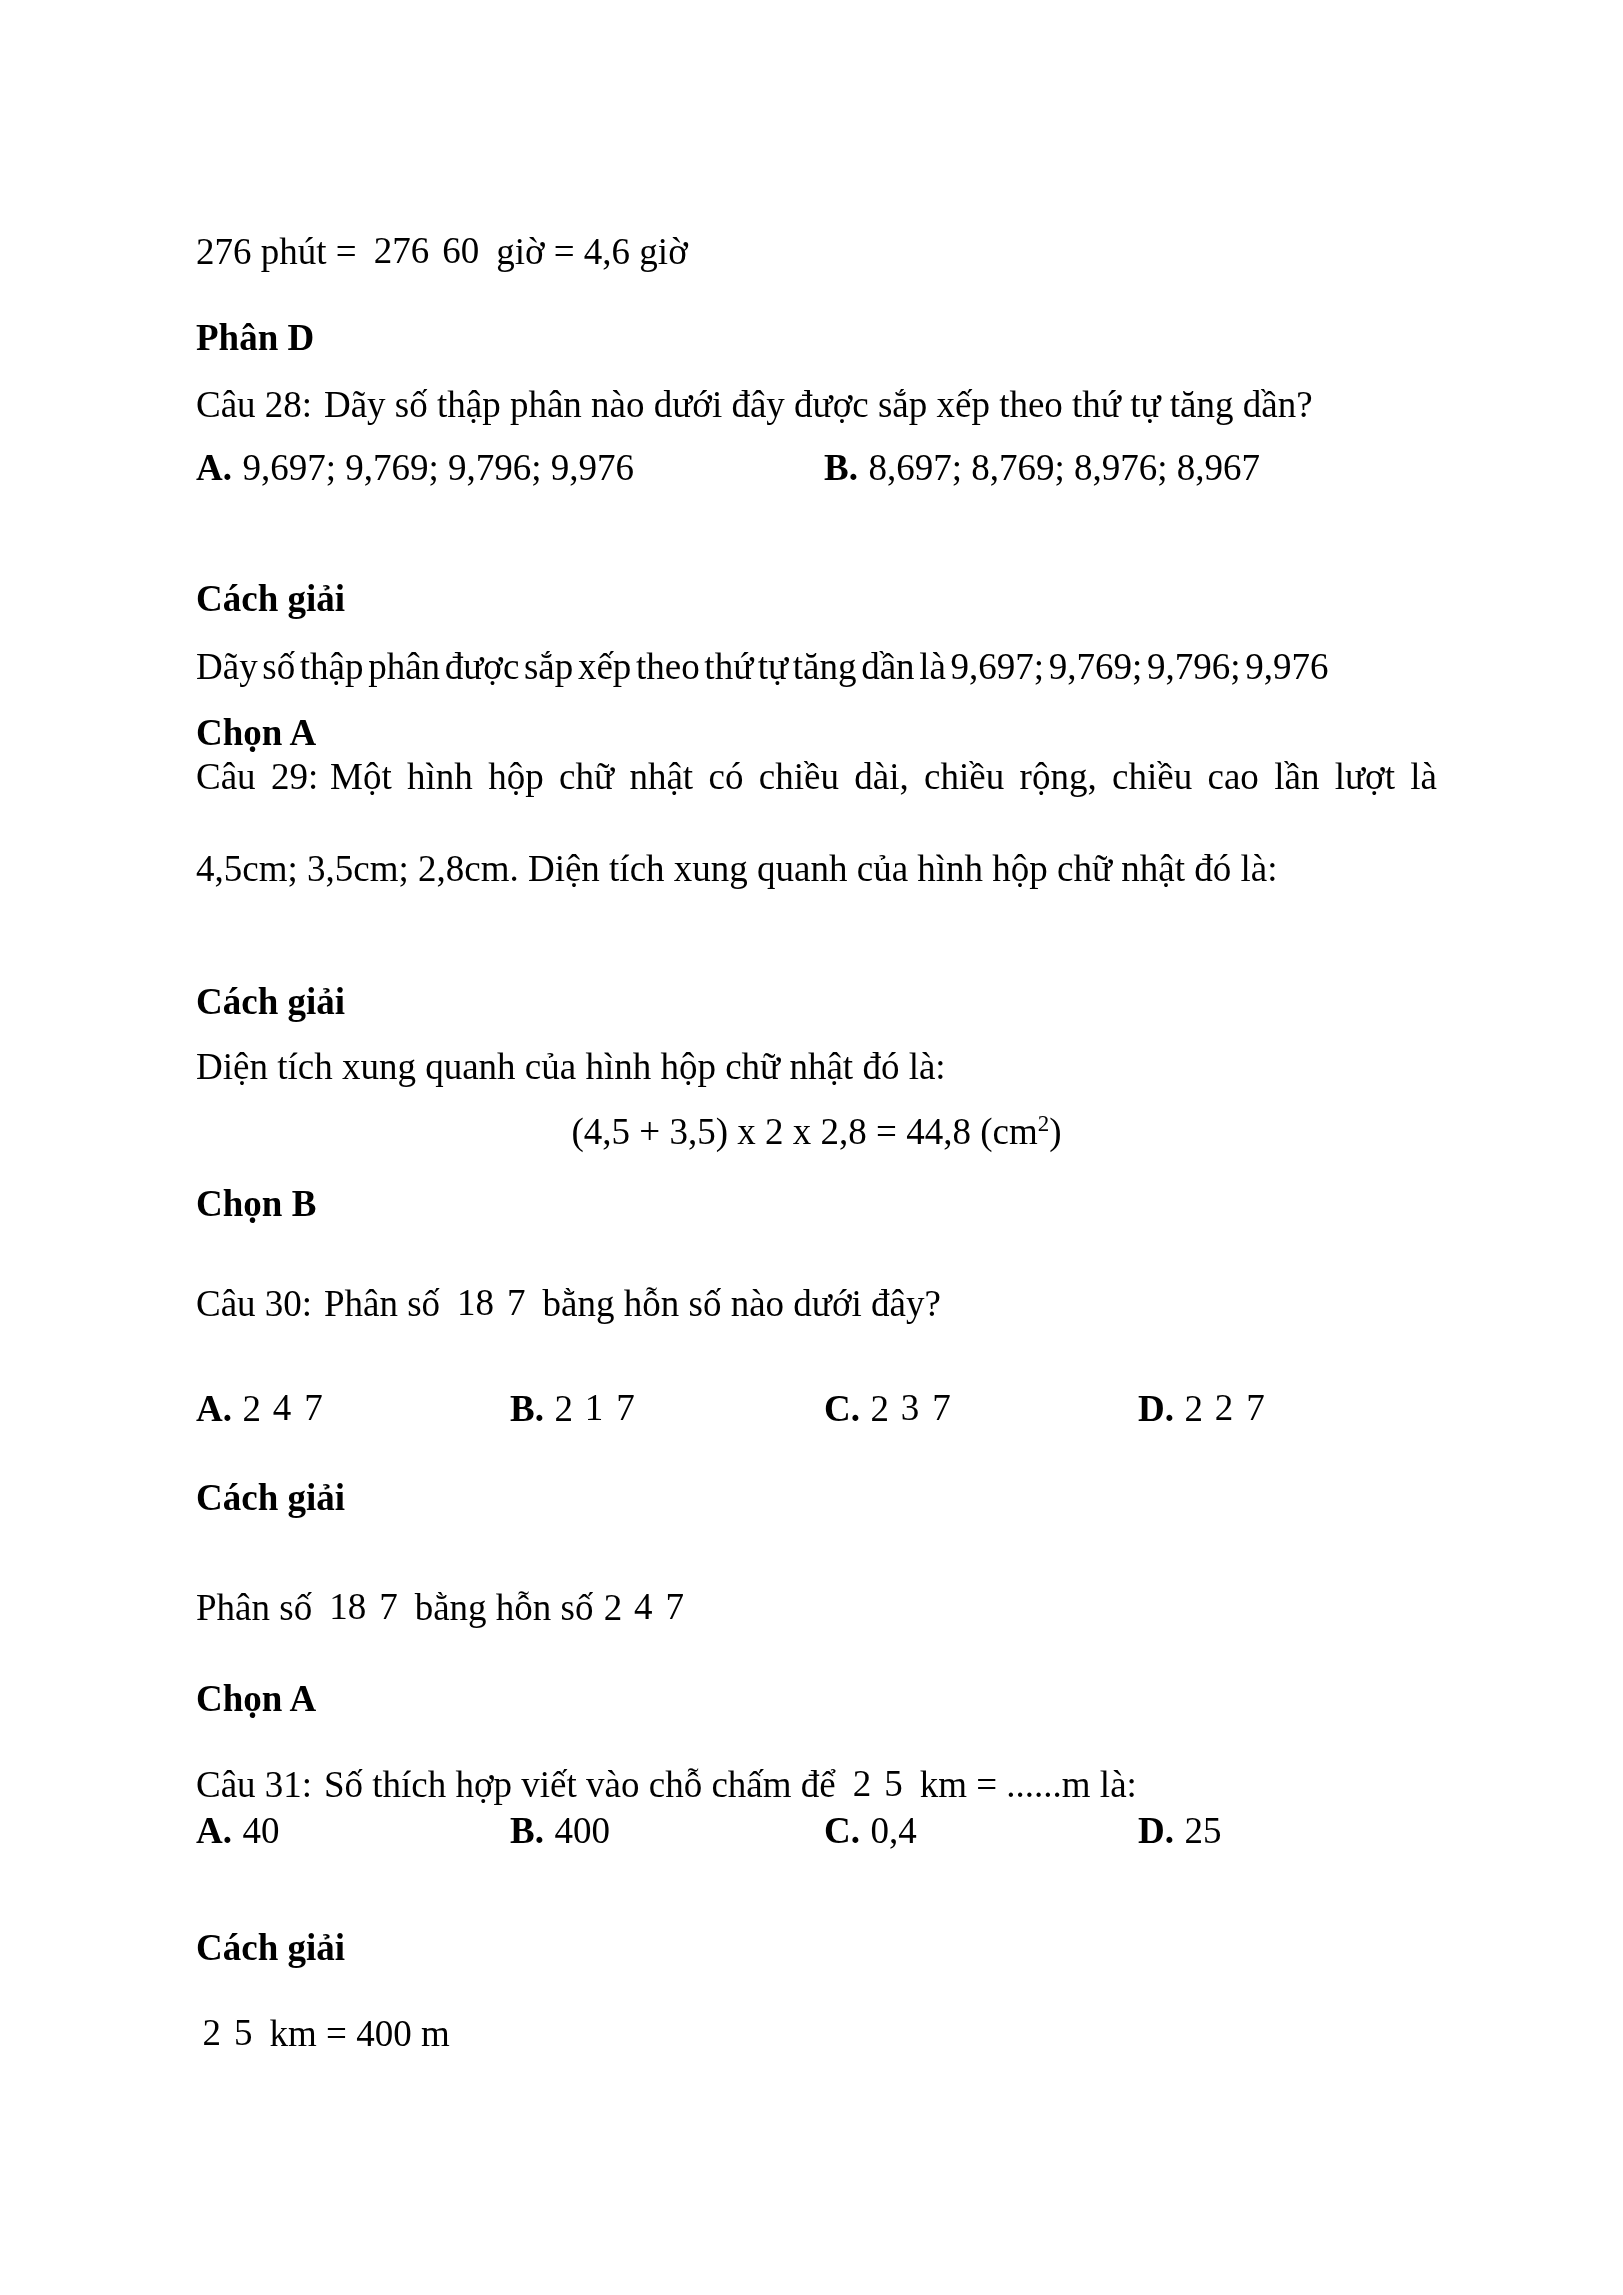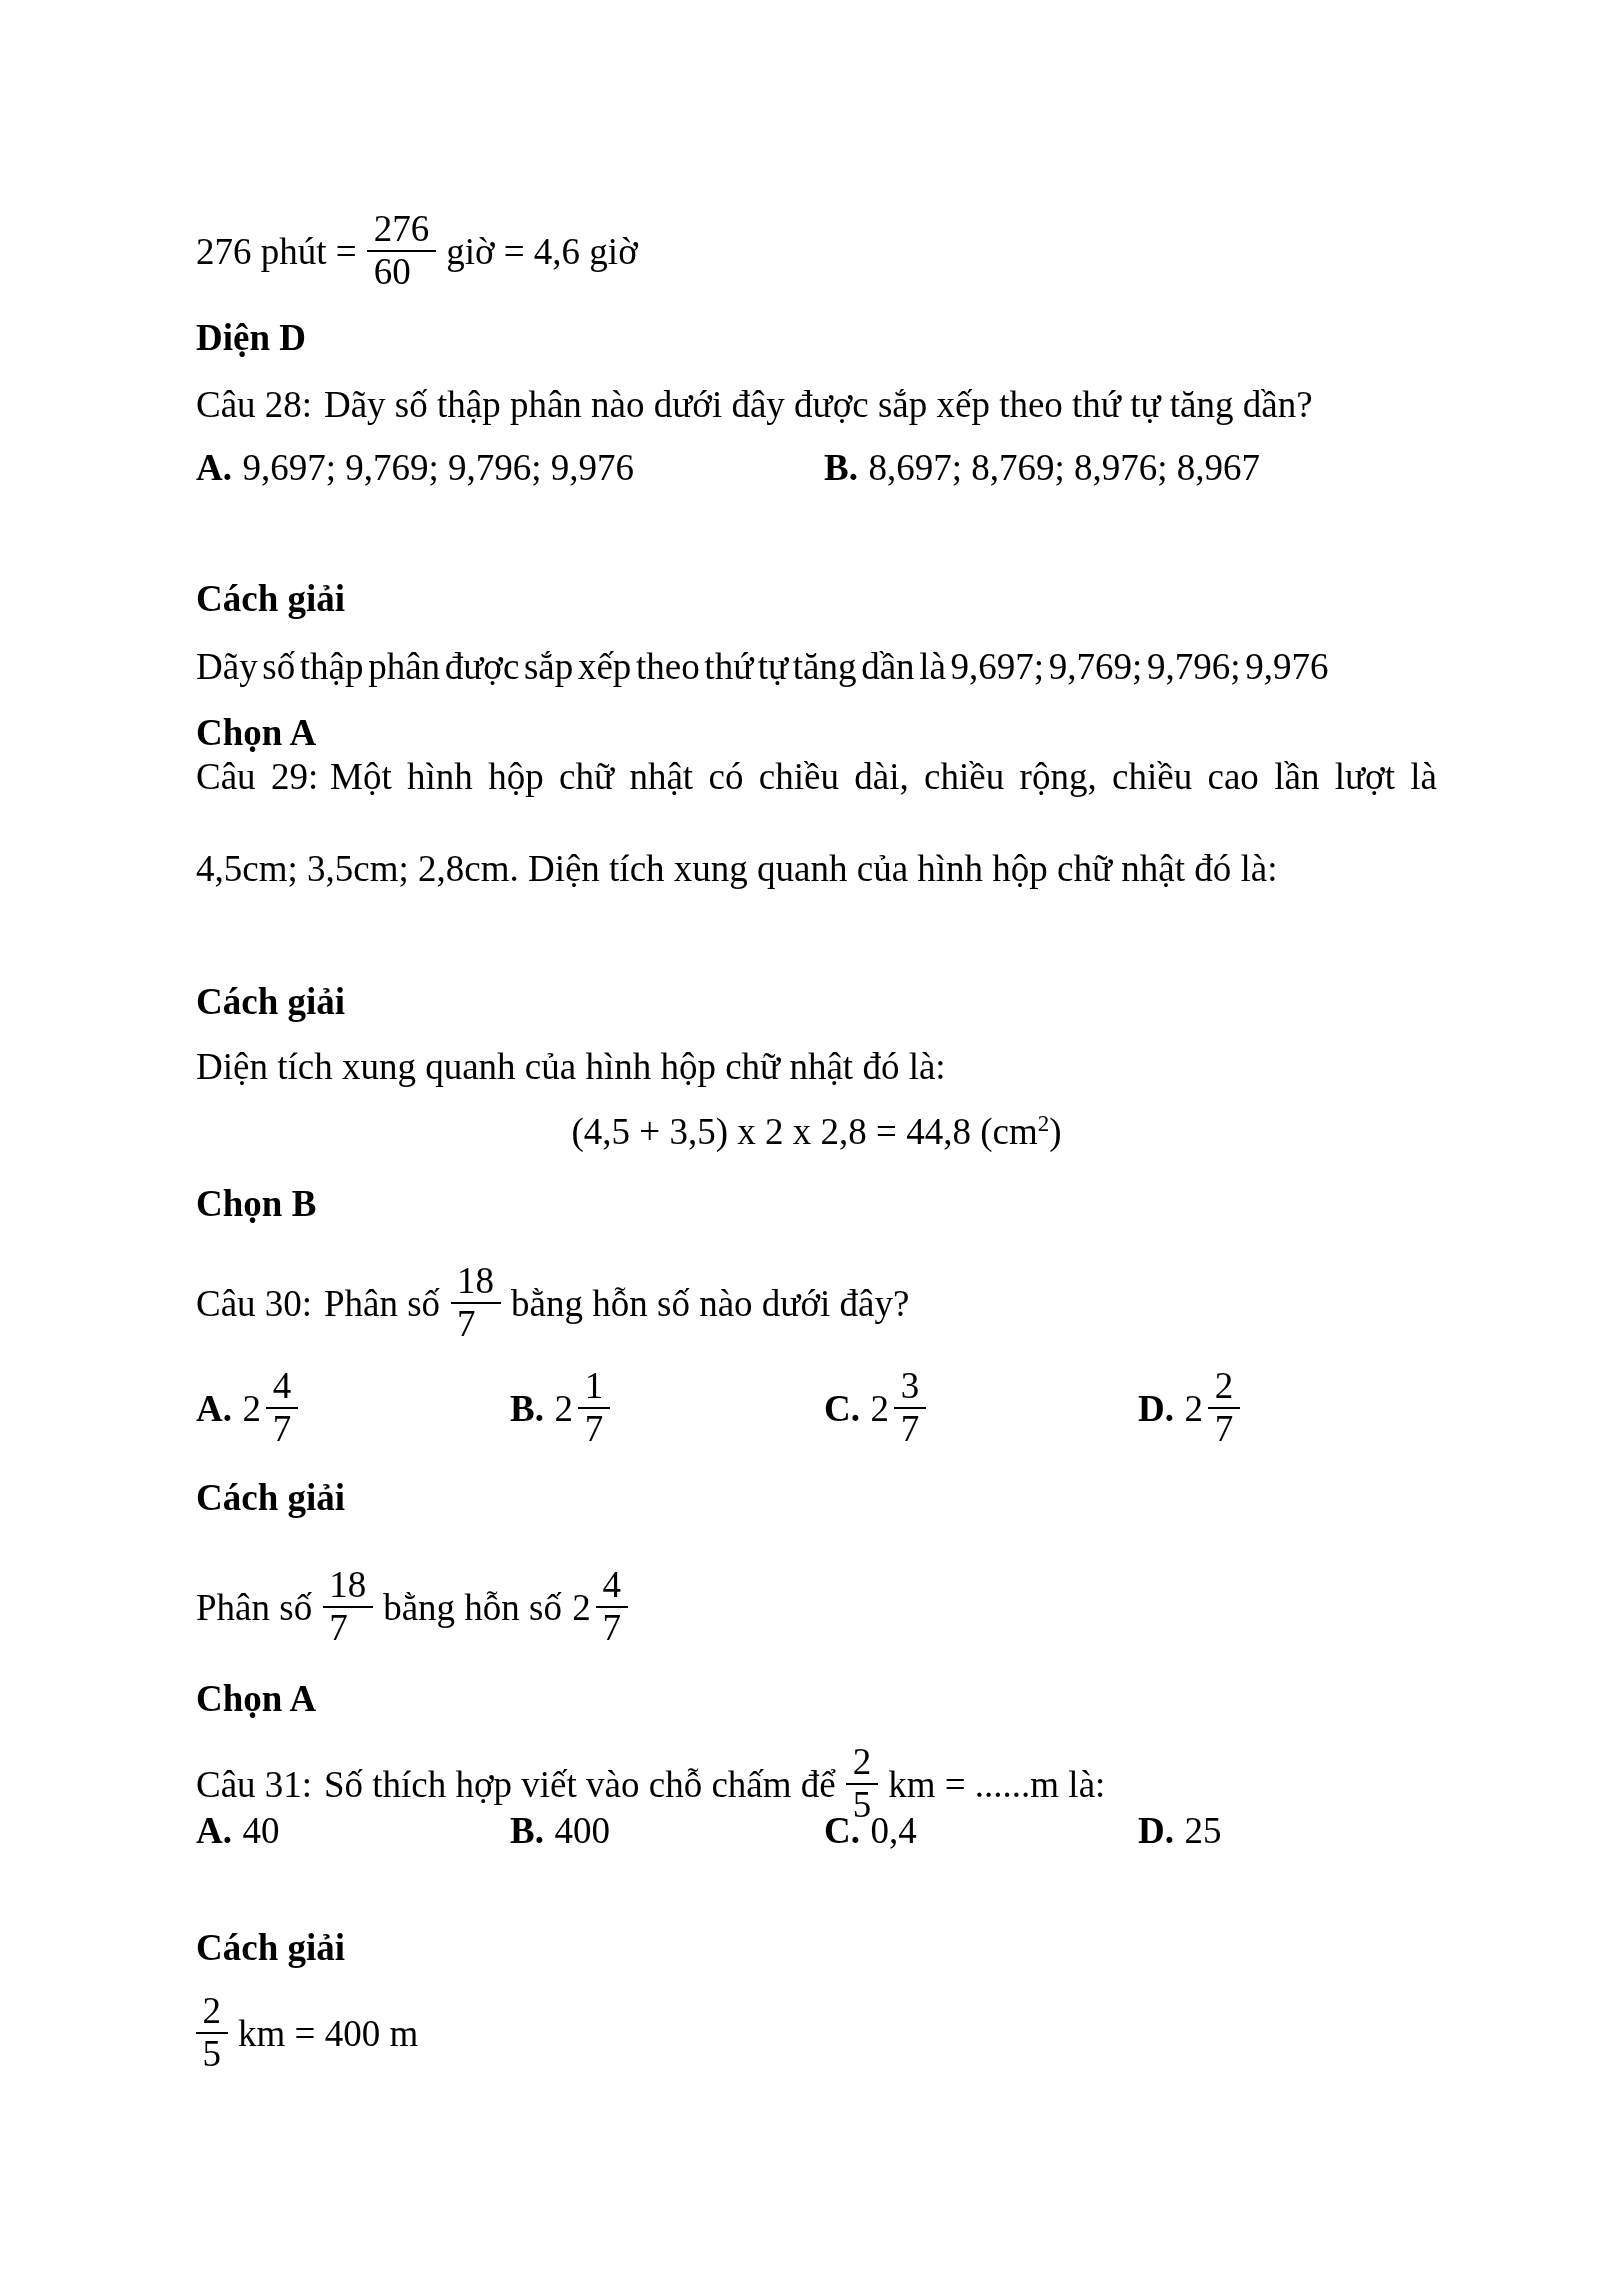--- a/index.html
+++ b/index.html
@@ -29,21 +29,21 @@
     position:absolute;left:196px;
     display:flex;align-items:center;
     white-space:nowrap;height:84px;
   }
   .frow{position:absolute;left:196px;width:1241px;height:98px;}
   .fcell{
     position:absolute;top:0;height:98px;
     display:flex;align-items:center;white-space:nowrap;
   }
   .frac{
-    display:inline-flex;flex-direction:column;align-items:flex-start;
+    display:inline-flex;flex-direction:row;align-items:center;
     margin:0 10.5px;vertical-align:middle;
   }
   .fline .frac,.fcell .frac{margin:0 10.5px;}
   .fnum,.fden{display:block;line-height:1.1;padding:0 6.5px;text-align:center;}
   .fbar{align-self:stretch;height:0;border-top:2.6px solid #000;}
   .mixed{display:inline-flex;align-items:center;}
   .mixed .frac{margin:0 0 0 5.2px;}
   .sup{font-size:0.62em;vertical-align:super;line-height:0;}
   .sp{display:inline-block;width:0.28em;}
 </style>
@@ -55,21 +55,21 @@
   <div class="fline" style="top:209px">
     <span>276 phút =</span>
     <span class="frac">
       <span class="fnum">276</span>
       <span class="fbar"></span>
       <span class="fden">60</span>
     </span>
     <span>giờ = 4,6 giờ</span>
   </div>
 
-  <div class="line b" style="top:314px">Diện D</div>
+  <div class="line b" style="top:314px">Phân D</div>
 
   <div class="line" style="top:381px">
     <span class="lbl">Câu 28:</span><span>Dãy số thập phân nào dưới đây được sắp xếp theo thứ tự tăng dần?</span>
   </div>
 
   <div class="row" style="top:446px">
     <span class="cell" style="left:0">
       <span class="okey">A.</span><span>9,697; 9,769; 9,796; 9,976</span>
     </span>
     <span class="cell" style="left:628px">

